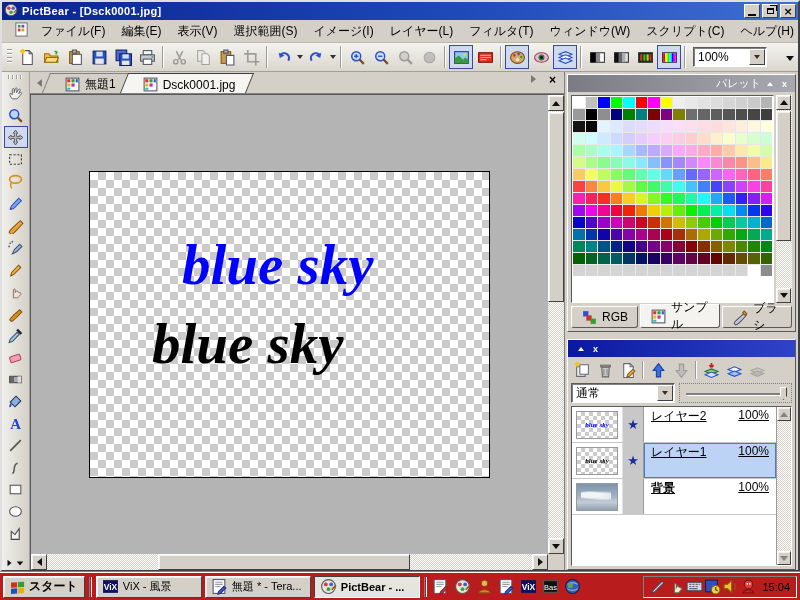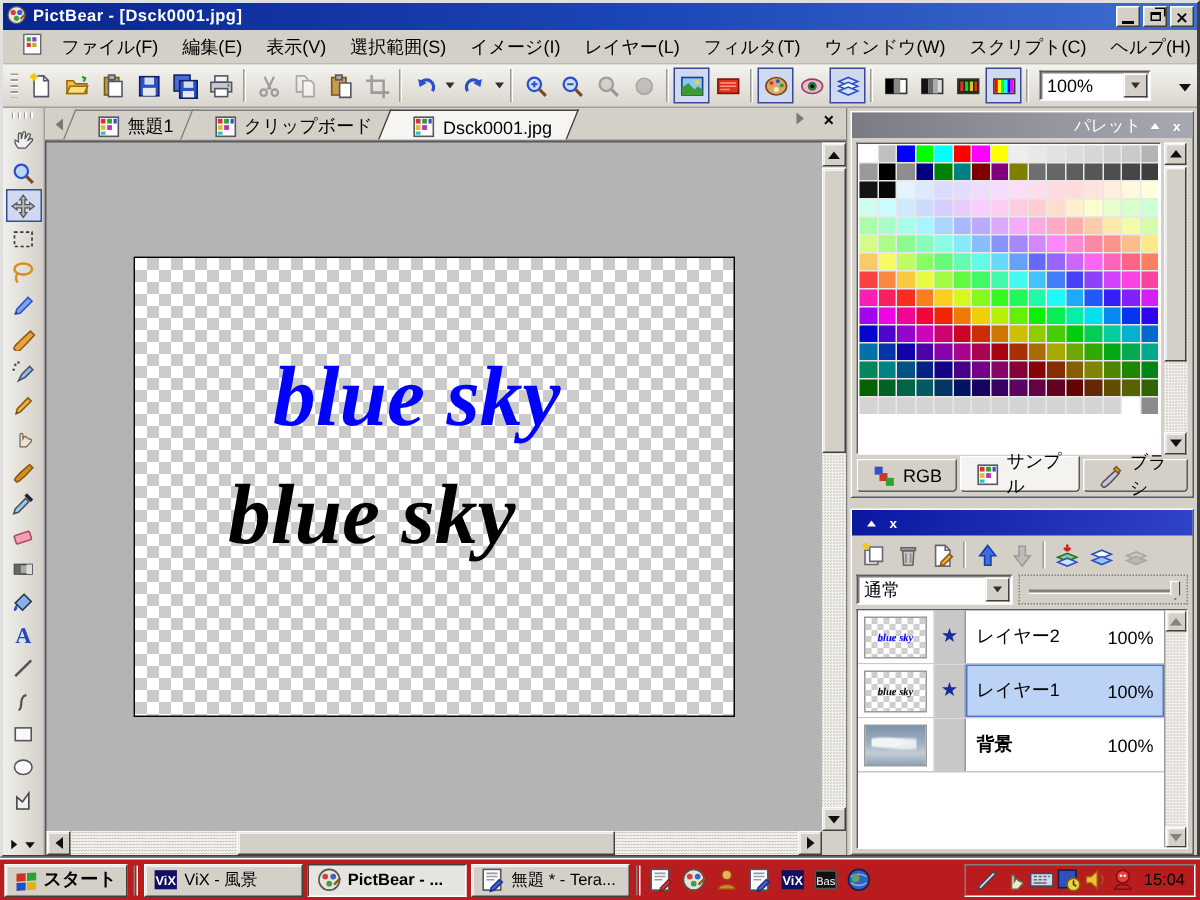--- a/index.html
+++ b/index.html
@@ -91,21 +91,21 @@
   .layer-row{height:36px;display:flex;align-items:stretch;border-bottom:1px solid #c8c8c8;background:#fff;}
   .layer-row.selected .l-name-wrap{background:#bdd3f5;border:1px solid #5078c8;}
   .l-thumb-cell{width:50px;display:flex;align-items:center;justify-content:center;background:#fff;}
   .l-thumb{width:42px;height:28px;border:1px solid #9a9a9a;position:relative;overflow:hidden;display:flex;align-items:center;justify-content:center;}
   .l-thumb.checker{background-color:#fff;background-image:linear-gradient(45deg,#ccc 25%,transparent 25%,transparent 75%,#ccc 75%),linear-gradient(45deg,#ccc 25%,transparent 25%,transparent 75%,#ccc 75%);background-size:8px 8px;background-position:0 0,4px 4px;}
   .l-thumb.sky{background:linear-gradient(180deg,#7e93ad 0%,#9fb0c2 45%,#c3cdd6 70%,#8fa0b4 100%);}
   .l-thumb.sky::before{content:"";position:absolute;left:4px;top:6px;width:30px;height:10px;background:radial-gradient(ellipse at 30% 50%,#f2f4f6 0 35%,transparent 60%),radial-gradient(ellipse at 75% 60%,#e8ecf0 0 30%,transparent 60%);}
   .l-thumb .mini-text{font-family:"Liberation Serif","DejaVu Serif",serif;font-style:italic;font-weight:bold;font-size:7px;white-space:nowrap;}
   .l-star-cell{width:22px;background:#c8c8c8;display:flex;align-items:center;justify-content:center;border-left:1px solid #e0e0e0;border-right:1px solid #9a9a9a;}
   .star{color:#1a2a9a;font-size:13px;font-family:"DejaVu Sans",sans-serif;}
-  .l-name-wrap{flex:1;display:flex;align-items:center;padding:0 6px;border:1px solid transparent;}
+  .l-name-wrap{flex:1;display:flex;align-items:flex-start;padding:0 6px;border:1px solid transparent;text-decoration:underline;}
   .l-name{flex:1;white-space:nowrap;overflow:hidden;}
   .l-name.bold{font-weight:bold;}
   .l-opacity{margin-left:4px;}
   .llist-scroll{width:15px;background:repeating-conic-gradient(#ffffff 0% 25%,#d4d0c8 0% 50%) 0 0/2px 2px;position:relative;border-left:1px solid #9a9a9a;}
   
   .taskbar{height:28px;background:#b91c1c;border-top:1px solid #fff;box-shadow:0 -1px 0 #808080;display:flex;align-items:center;padding:2px 3px;gap:3px;flex:0 0 28px;}
   .start-btn{height:22px;display:flex;align-items:center;gap:3px;padding:0 6px;background:#d4d0c8;border:1px solid;border-color:#fff #404040 #404040 #fff;box-shadow:inset 1px 1px 0 #f0f0f0;font-weight:bold;font-size:12px;}
   .tb-divider{width:3px;height:20px;border-left:1px solid #808080;border-right:1px solid #fff;margin:0 1px;}
   .task-btn{height:22px;width:106px;display:flex;align-items:center;gap:4px;padding:0 5px;background:#d4d0c8;border:1px solid;border-color:#fff #404040 #404040 #fff;box-shadow:inset 1px 1px 0 #f0f0f0;overflow:hidden;white-space:nowrap;}
   .task-btn.active{border-color:#404040 #fff #fff #404040;box-shadow:none;background:#e6e4de;font-weight:bold;}
@@ -606,34 +606,20 @@
                     <rect x="2" y="2" width="12" height="12" fill="#fff" stroke="#556"></rect>
                     <rect x="3" y="3" width="3" height="3" fill="#e03030"></rect>
                     <rect x="7" y="3" width="3" height="3" fill="#30a030"></rect>
                     <rect x="11" y="3" width="2" height="3" fill="#3050d0"></rect>
                     <rect x="3" y="7" width="3" height="3" fill="#e0c020"></rect>
                     <rect x="7" y="7" width="3" height="3" fill="#c030c0"></rect>
                     <rect x="3" y="11" width="3" height="2" fill="#30c0c0"></rect>
                   </svg>
                 </span>
                 <span>無題1</span>
-              </span>
-              <span class="tab">
-                <span style="display: flex;">
-                  <svg width="17" height="17" viewBox="0 0 16 16">
-                    <rect x="2" y="2" width="12" height="12" fill="#fff" stroke="#556"></rect>
-                    <rect x="3" y="3" width="3" height="3" fill="#e03030"></rect>
-                    <rect x="7" y="3" width="3" height="3" fill="#30a030"></rect>
-                    <rect x="11" y="3" width="2" height="3" fill="#3050d0"></rect>
-                    <rect x="3" y="7" width="3" height="3" fill="#e0c020"></rect>
-                    <rect x="7" y="7" width="3" height="3" fill="#c030c0"></rect>
-                    <rect x="3" y="11" width="3" height="2" fill="#30c0c0"></rect>
-                  </svg>
-                </span>
-                <span>クリップボード</span>
               </span>
               <span class="tab active">
                 <span style="display: flex;">
                   <svg width="17" height="17" viewBox="0 0 16 16">
                     <rect x="2" y="2" width="12" height="12" fill="#fff" stroke="#556"></rect>
                     <rect x="3" y="3" width="3" height="3" fill="#e03030"></rect>
                     <rect x="7" y="3" width="3" height="3" fill="#30a030"></rect>
                     <rect x="11" y="3" width="2" height="3" fill="#3050d0"></rect>
                     <rect x="3" y="7" width="3" height="3" fill="#e0c020"></rect>
                     <rect x="7" y="7" width="3" height="3" fill="#c030c0"></rect>
@@ -1143,41 +1129,41 @@
     <span id="task-buttons" style="display:flex;gap:3px;">
         <span class="task-btn">
           <span style="display: flex;">
             <svg width="17" height="17" viewBox="0 0 16 16">
               <rect x="1" y="2" width="14" height="12" fill="#101060"></rect>
               <text x="8" y="11" text-anchor="middle" font-size="8" font-weight="bold" fill="#fff" font-family="Liberation Sans,sans-serif">ViX</text>
             </svg>
           </span>
           <span class="t-label">ViX - 風景</span>
         </span>
+        <span class="task-btn">
+          <span style="display: flex;">
+            <svg width="17" height="17" viewBox="0 0 16 16">
+              <rect x="2" y="1.5" width="11" height="13" fill="#fff" stroke="#556"></rect>
+              <path d="M4 4h7M4 6h7M4 8h5" stroke="#99a"></path>
+              <path d="M7 13l5-5 2 1.5-5 5-2.5.8z" fill="#4060e0" stroke="#203080"></path>
+            </svg>
+          </span>
+          <span class="t-label">無題 * - Tera...</span>
+        </span>
         <span class="task-btn active">
           <span style="display: flex;">
             <svg width="17" height="17" viewBox="0 0 16 16">
               <circle cx="8" cy="8" r="6.5" fill="#e8e4da" stroke="#555"></circle>
               <circle cx="5.5" cy="6" r="1.8" fill="#d04040"></circle>
               <circle cx="10.5" cy="6" r="1.8" fill="#4060d0"></circle>
               <circle cx="8" cy="10.5" r="1.8" fill="#40a040"></circle>
               <path d="M11 11l4-4" stroke="#8a5a20" stroke-width="1.5"></path>
             </svg>
           </span>
           <span class="t-label">PictBear - ...</span>
-        </span>
-        <span class="task-btn">
-          <span style="display: flex;">
-            <svg width="17" height="17" viewBox="0 0 16 16">
-              <rect x="2" y="1.5" width="11" height="13" fill="#fff" stroke="#556"></rect>
-              <path d="M4 4h7M4 6h7M4 8h5" stroke="#99a"></path>
-              <path d="M7 13l5-5 2 1.5-5 5-2.5.8z" fill="#4060e0" stroke="#203080"></path>
-            </svg>
-          </span>
-          <span class="t-label">無題 * - Tera...</span>
         </span>
       </span>
     <span class="tb-divider"></span>
     <span id="quick-launch" style="display:flex;gap:2px;">
         <span class="ql-icon">
           <span style="display: flex;">
             <svg width="17" height="17" viewBox="0 0 16 16">
               <rect x="2" y="1.5" width="11" height="13" fill="#fff" stroke="#556"></rect>
               <path d="M4 4h7M4 6h7M4 8h5" stroke="#99a"></path>
               <path d="M8 13l5-5 1.5 1.5-5 5-2 .5z" fill="#d04040" stroke="#802020"></path>

